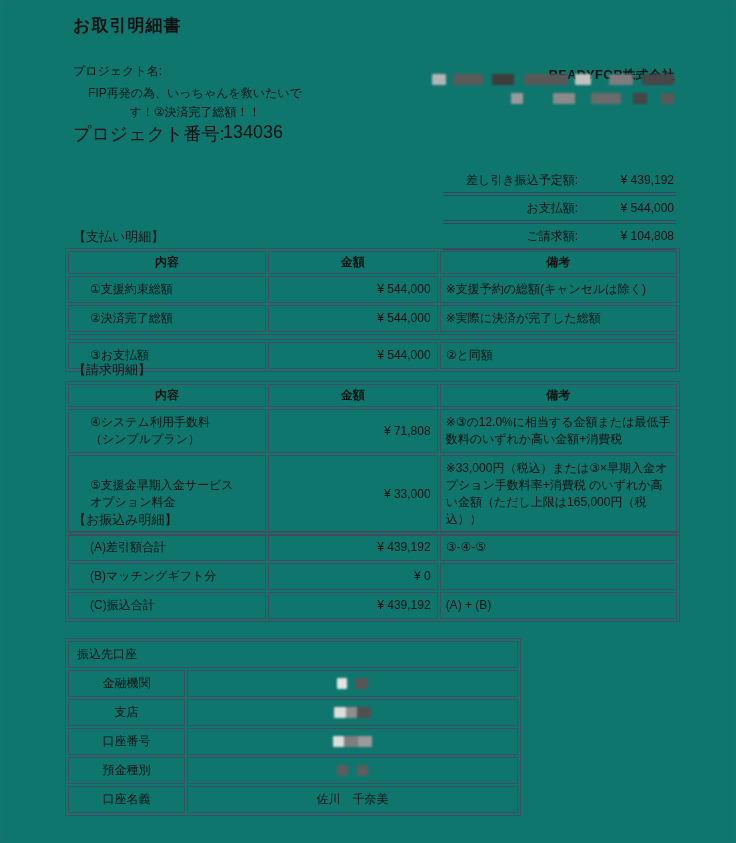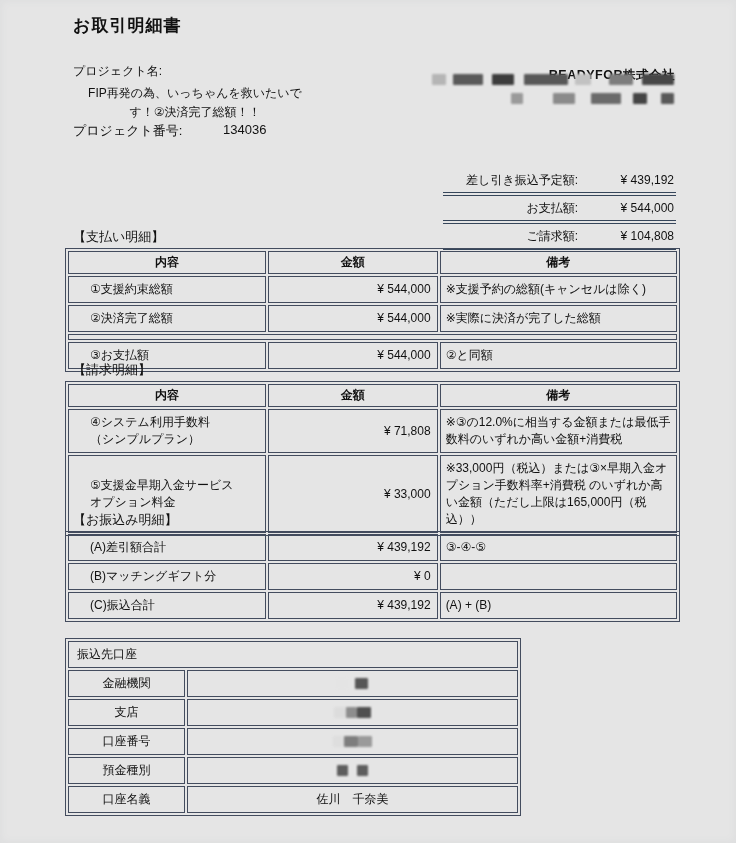--- a/index.html
+++ b/index.html
@@ -4,21 +4,21 @@
 <style>
   :root{
     --border:#434c5e;
     --rule:#36465a;
     --text:#111111;
   }
   html,body{margin:0;padding:0;background:#ffffff;}
   .page{
     position:relative;
     width:736px;height:843px;
-    background:#e5e5e5;
+    background:#0f766e;
     font-family:"Liberation Sans","DejaVu Sans",sans-serif;
     color:var(--text);
     overflow:hidden;
     box-shadow:inset 0 0 8px rgba(120,130,140,0.08);
   }
   .doc-title{
     position:absolute;left:73px;top:14px;
     font-size:17px;font-weight:bold;letter-spacing:1px;
   }
   
@@ -29,21 +29,21 @@
   .redact-line{position:absolute;right:62px;height:13px;display:flex;align-items:center;filter:blur(1.2px);}
   .redact-line.l1{top:73px;}
   .redact-line.l2{top:92px;}
   .rb{display:inline-block;height:11px;border-radius:1px;}
   
   .project{position:absolute;left:73px;top:62px;font-size:12px;line-height:18px;}
   .project-name{
     position:absolute;left:78px;top:84px;width:234px;
     font-size:12px;line-height:19px;text-align:center;
   }
-  .project-number-row{position:absolute;left:73px;top:122px;font-size:13px;width:260px;}
+  .project-number-row{position:absolute;left:73px;top:122px;font-size:18px;width:260px;}
   .project-number-row .num{position:absolute;left:150px;top:0;}
   
   .summary{position:absolute;left:443px;top:168px;width:233px;font-size:12px;}
   .summary-row{display:flex;align-items:baseline;padding:4px 2px 3px 0;}
   .summary-row.dbl{border-bottom:4px double var(--rule);}
   .summary-row.last{border-bottom:2px solid var(--rule);}
   .summary-row .lbl{flex:1;text-align:right;padding-right:10px;}
   .summary-row .val{width:86px;text-align:right;}
   
   .section{position:absolute;left:65px;}

